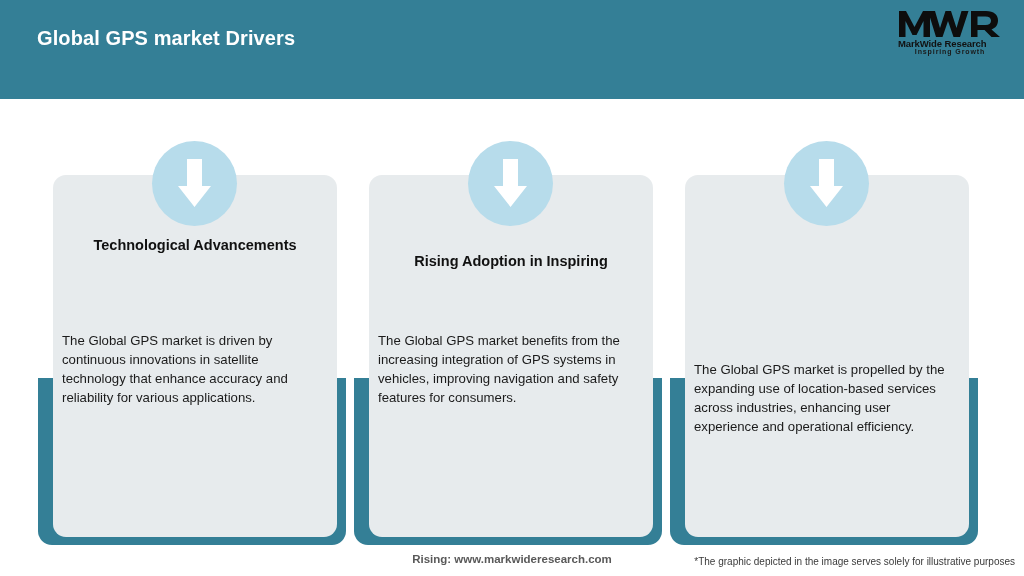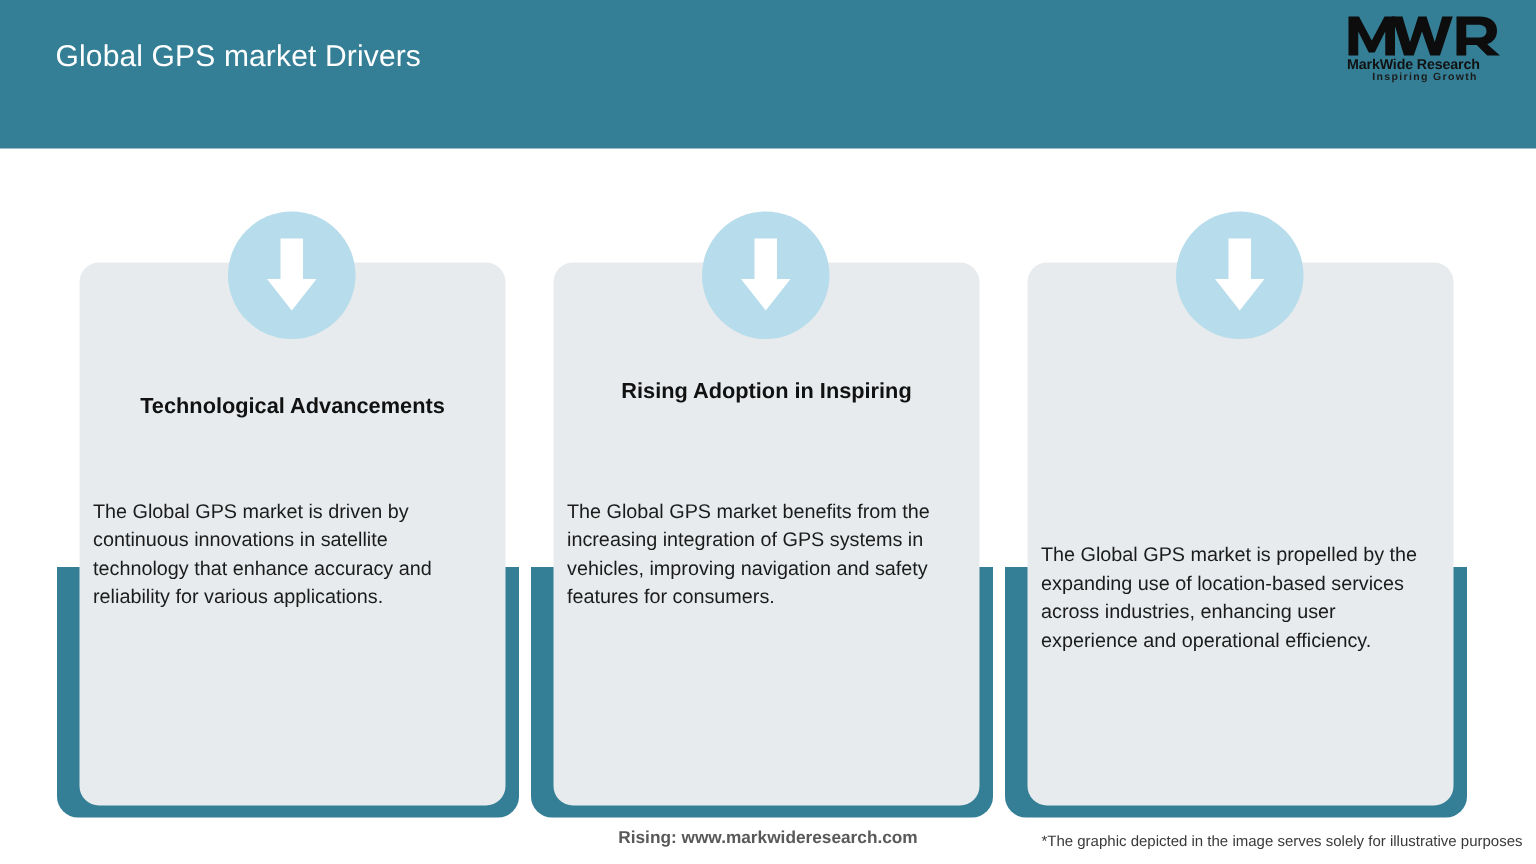--- a/index.html
+++ b/index.html
@@ -19,21 +19,21 @@
   .header {
     position: absolute;
     left: 0; top: 0;
     width: 1024px; height: 99px;
     background: #347f96;
   }
   .header-title {
     position: absolute;
     left: 37px; top: 27px;
     font-size: 20px;
-    font-weight: normal;
+    font-weight: bold;
     color: #ffffff;
     letter-spacing: 0.1px;
     white-space: nowrap;
   }
 
   
   .logo {
     position: absolute;
     right: 22px; top: 8px;
     width: 104px; height: 50px;
@@ -159,21 +159,21 @@
 
   <div class="card-group" style="left:37px;">
     <div class="card-shadow" style="left:1px; top:378px; width:308px; height:167px;"></div>
     <div class="card" style="left:16px; top:175px; width:284px; height:362px;"></div>
 
     <div class="circle" style="left:115px; top:141px;"></div>
     <svg class="arrow-svg" style="left:115px; top:141px;" viewBox="0 0 85 85" xmlns="http://www.w3.org/2000/svg">
       <path d="M35 18 L50 18 L50 45 L59 45 L42.5 66 L26 45 L35 45 Z" fill="#ffffff"></path>
     </svg>
 
-    <div class="card-title" style="left:24px; top:261px; width:268px;">Technological Advancements</div>
+    <div class="card-title" style="left:24px; top:235px; width:268px;">Technological Advancements</div>
     <div class="card-body" style="left:25px; top:331px; width:262px;">The Global GPS market is driven by continuous innovations in satellite technology that enhance accuracy and reliability for various applications.</div>
   </div>
 
   <div class="card-group" style="left:353px;">
     <div class="card-shadow" style="left:1px; top:378px; width:308px; height:167px;"></div>
     <div class="card" style="left:16px; top:175px; width:284px; height:362px;"></div>
 
     <div class="circle" style="left:115px; top:141px;"></div>
     <svg class="arrow-svg" style="left:115px; top:141px;" viewBox="0 0 85 85" xmlns="http://www.w3.org/2000/svg">
       <path d="M35 18 L50 18 L50 45 L59 45 L42.5 66 L26 45 L35 45 Z" fill="#ffffff"></path>

